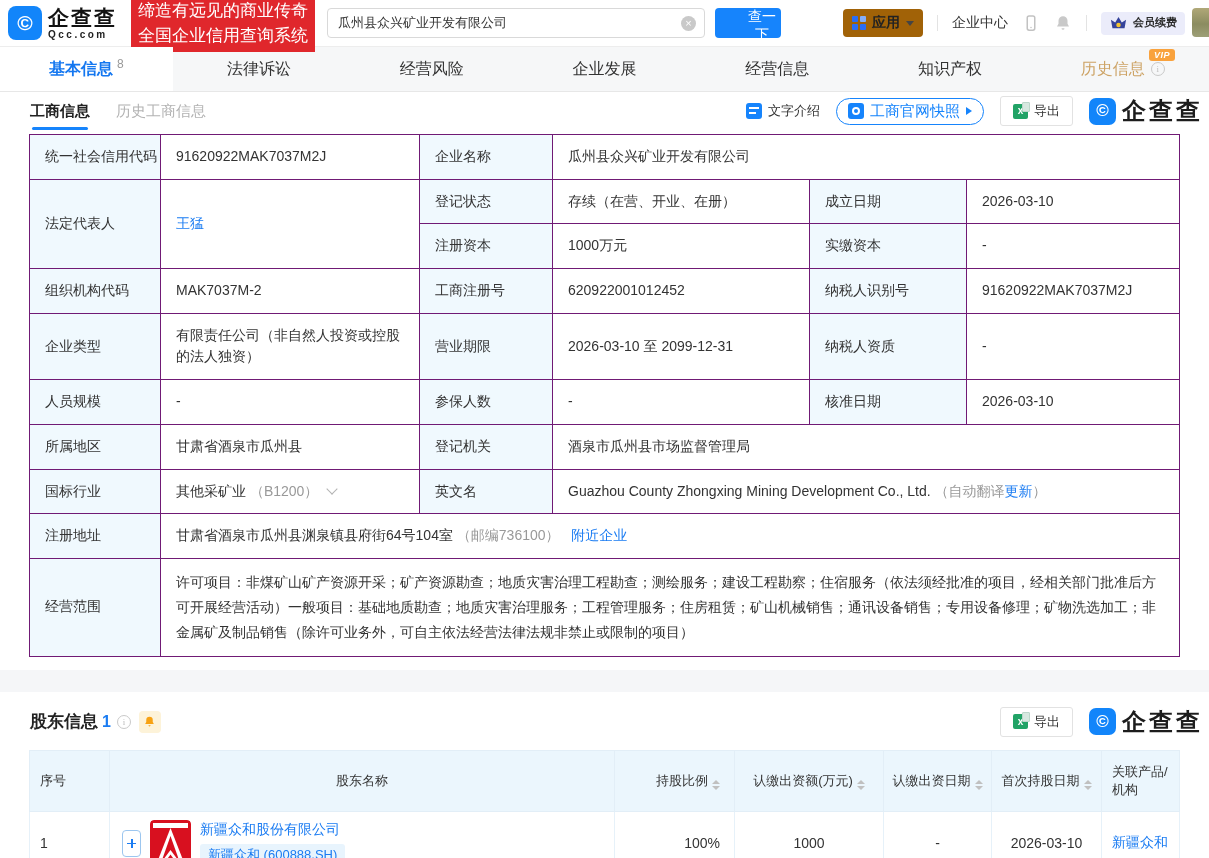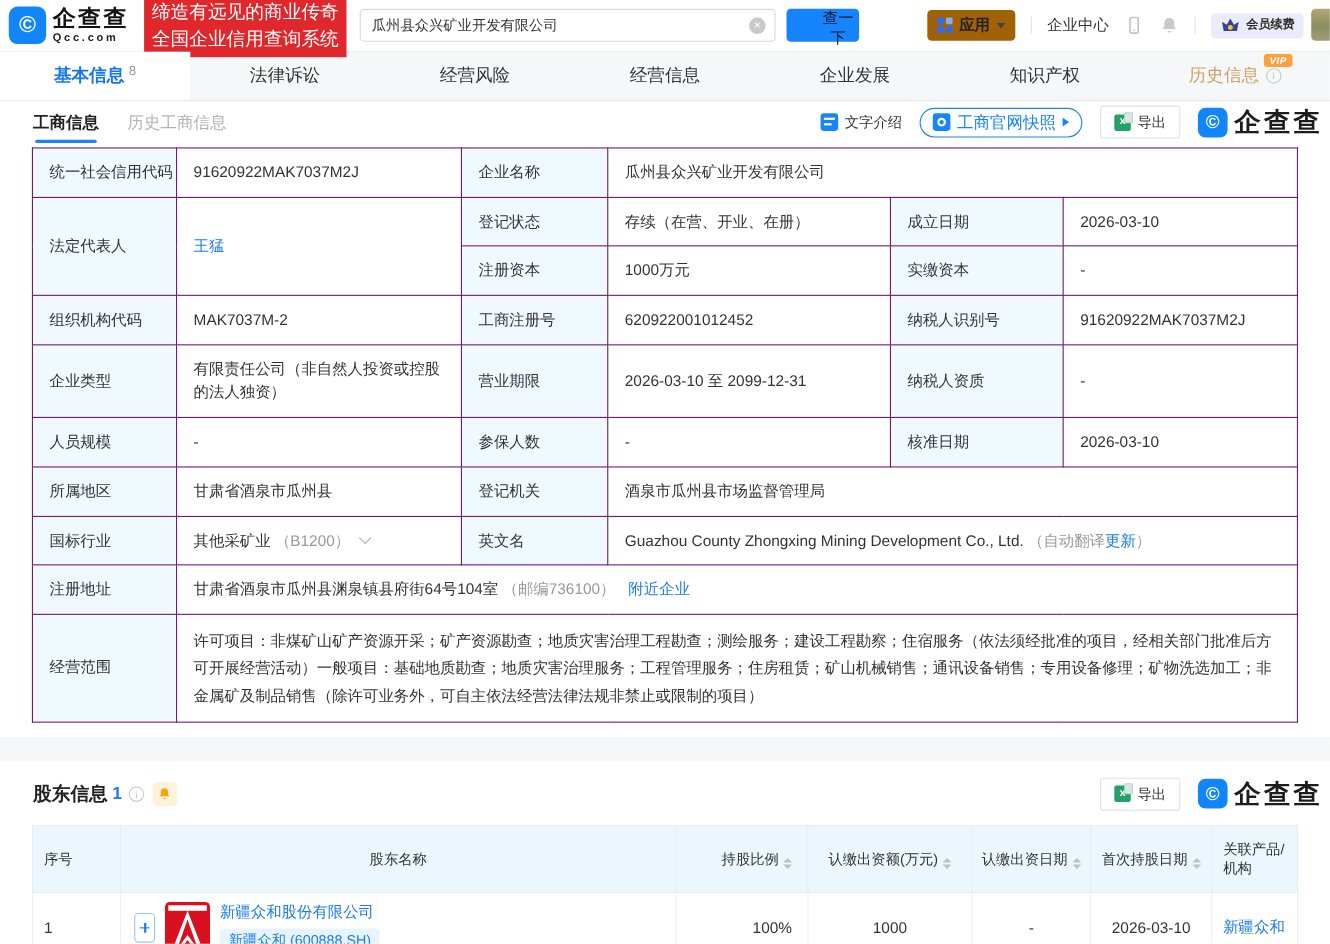--- a/index.html
+++ b/index.html
@@ -14,21 +14,21 @@
   .logo-txt { margin-left:6px; display:flex; flex-direction:column; line-height:1; }
   .logo-cn { font-size:21px; font-weight:800; color:#121212; letter-spacing:2px; }
   .logo-en { font-size:10px; font-weight:700; color:#222; letter-spacing:2.5px; margin-top:2px; }
   .slogan { margin-left:14px; background:#e0272c; color:#fff; font-size:17px; line-height:1.5; padding:3px 7px; white-space:nowrap; }
   .search-wrap { margin-left:12px; width:378px; height:30px; border:1px solid #d9d9d9; border-radius:4px;
     display:flex; align-items:center; padding:0 28px 0 10px; position:relative; font-size:13px; color:#333; }
   .clear { position:absolute; right:8px; width:15px; height:15px; border-radius:50%; background:#c9c9c9;
     display:flex; align-items:center; justify-content:center; cursor:pointer; }
   .clear::before { content:"×"; color:#fff; font-size:11px; line-height:1; }
   .go-btn { margin-left:10px; width:66px; height:30px; background:#1684fc; border:none; border-radius:4px;
-    color:#0f172a; font-size:14px; cursor:pointer; font-family:inherit;padding-left:28px; }
+    color:#ffffff; font-size:14px; cursor:pointer; font-family:inherit;padding-left:28px; }
   .top-right { margin-left:auto; display:flex; align-items:center; gap:14px; padding-right:24px; }
   .apps-pill { background:#a16207; border-radius:4px; padding:5px 9px; display:flex; align-items:center; gap:6px; cursor:pointer; }
   .grid-ico { width:14px; height:14px; display:grid; grid-template-columns:6px 6px; grid-template-rows:6px 6px; gap:2px; }
   .grid-ico i { background:#2a6df5; border-radius:1px; }
   .grid-ico i:nth-child(2){ background:#85aef8; }
   .apps-label { font-size:14px; font-weight:700; color:#222; }
   .caret-down { width:0; height:0; border-left:4px solid transparent; border-right:4px solid transparent; border-top:5px solid #444; }
   .vdiv { width:1px; height:16px; background:#e3e3e3; }
   .center-link { font-size:14px; color:#333; cursor:pointer; }
   .ghost-ico { width:18px; height:18px; color:#c2c2c2; cursor:pointer; }
@@ -174,24 +174,24 @@
     <span>基本信息</span>
     <span class="tab-badge">8</span>
   </div>
   <div class="tab">
       <span>法律诉讼</span>
     </div>
   <div class="tab">
       <span>经营风险</span>
     </div>
   <div class="tab">
+      <span>企业发展</span>
+    </div>
+  <div class="tab">
       <span>经营信息</span>
-    </div>
-  <div class="tab">
-      <span>企业发展</span>
     </div>
   <div class="tab">
       <span>知识产权</span>
     </div>
   <div class="tab history">
     <span class="vip-badge">VIP</span>
     <span>历史信息</span>
     <span class="info-circle"></span>
   </div>
 </div>

